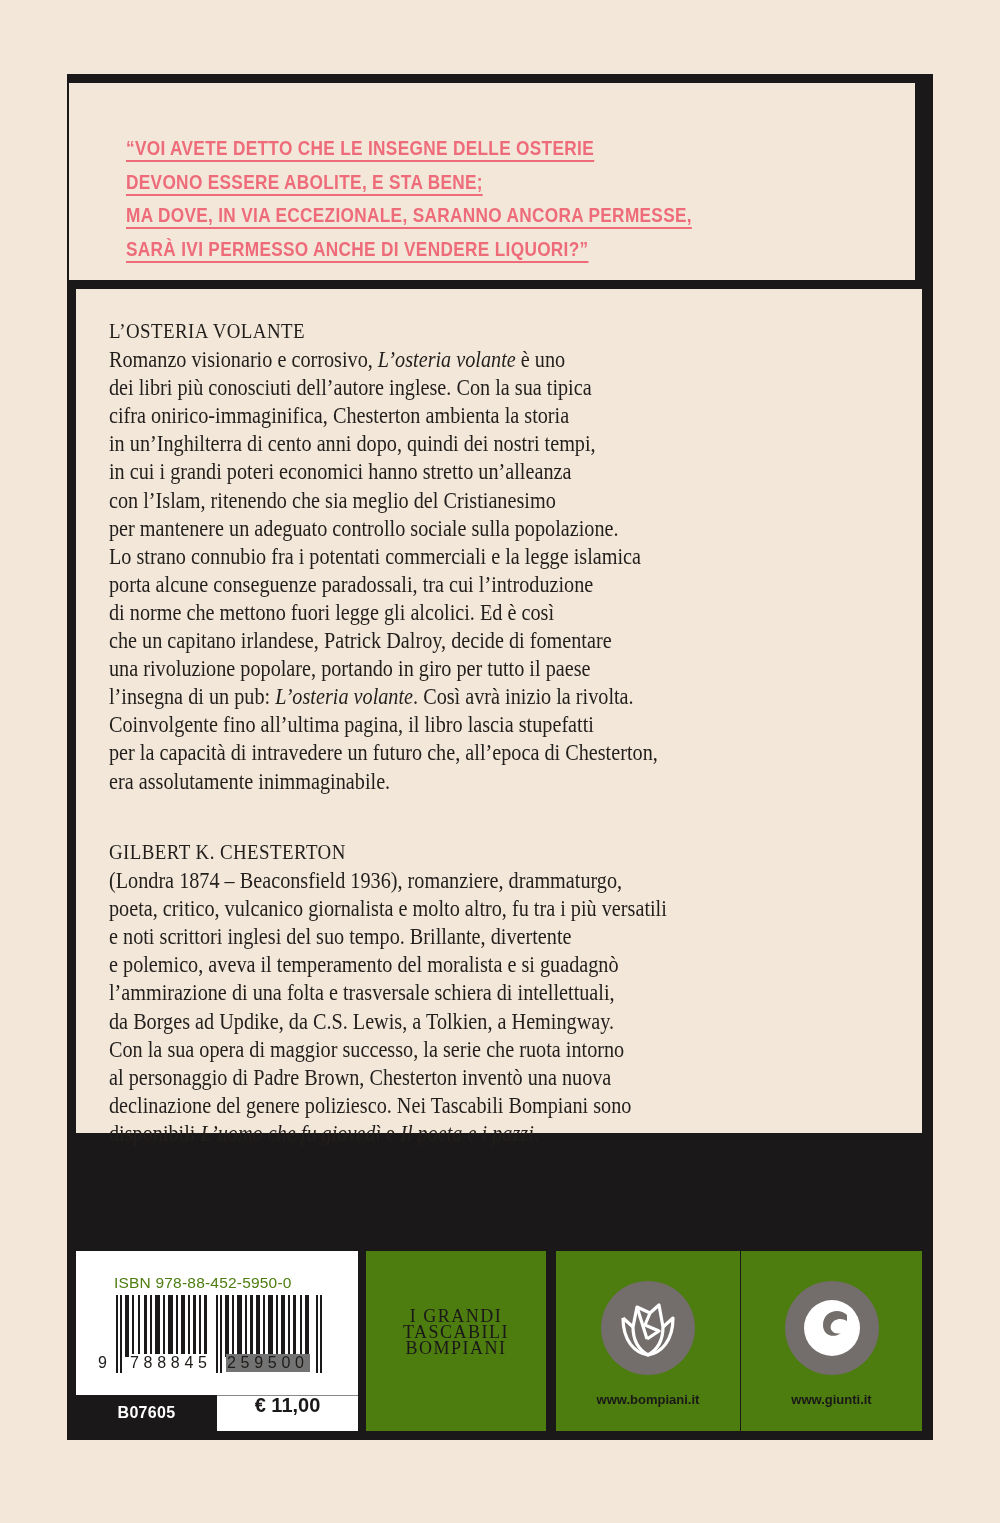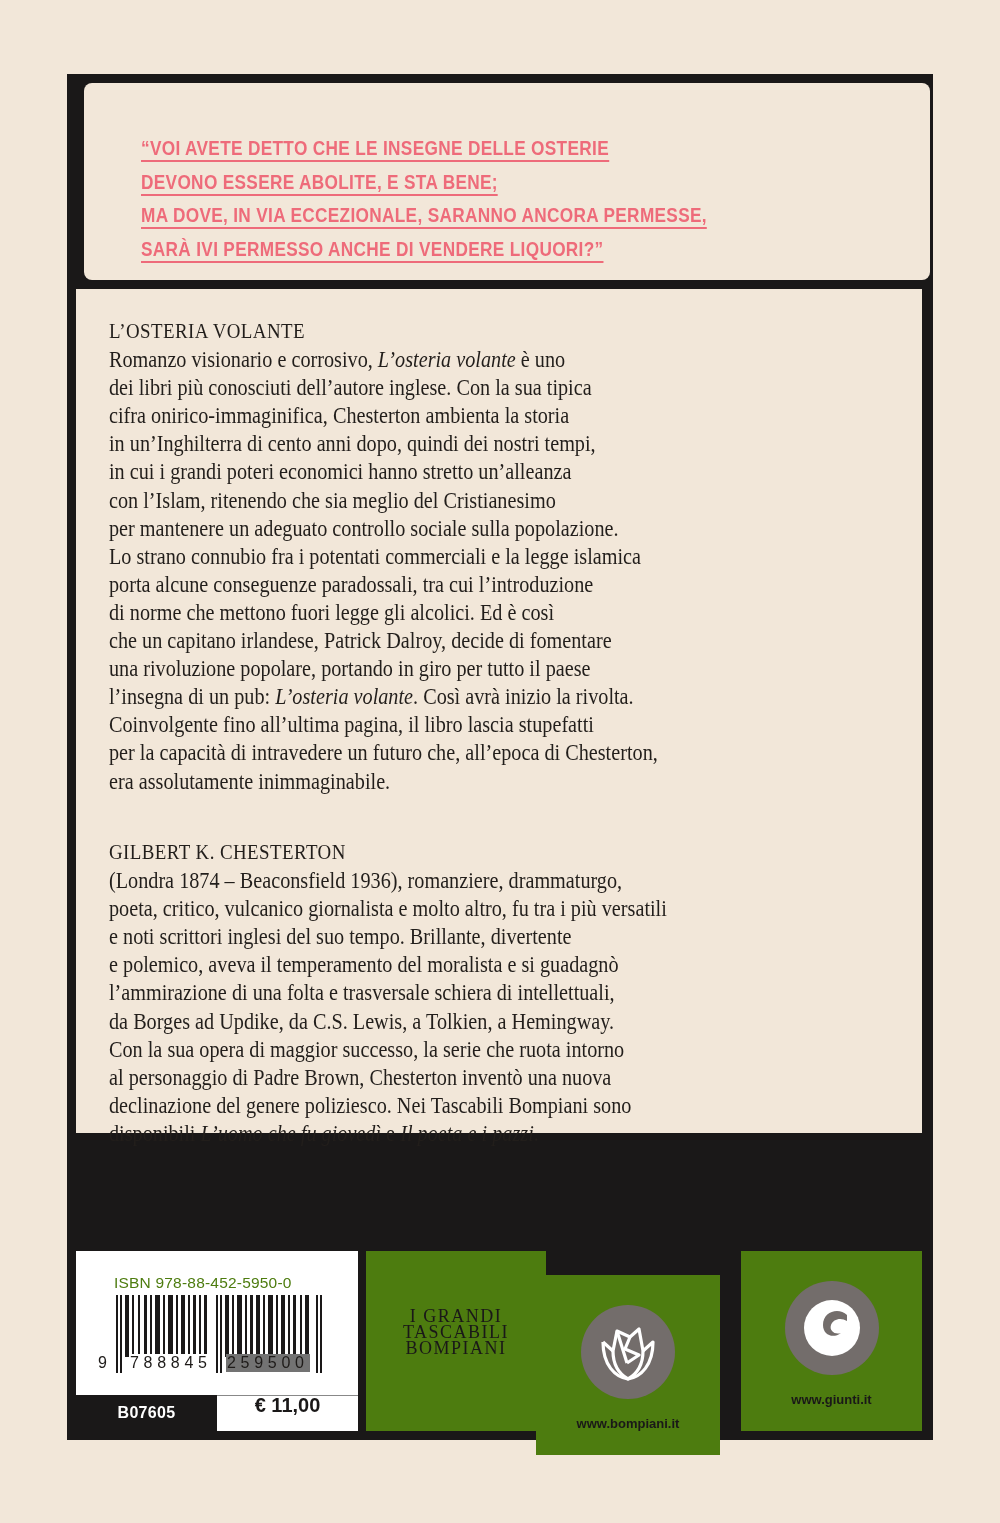--- a/index.html
+++ b/index.html
@@ -14,21 +14,21 @@
     .frame {
       position: absolute;
       left: 67px; top: 74px;
       width: 866px; height: 1366px;
       background: #1a1818;
     }
     .panel {
       position: absolute;
       background: #f2e7d9;
     }
-    .quote-panel { left: 17px; top: 9px; width: 846px; height: 197px; border-radius: 8px; }
+    .quote-panel { left: 2px; top: 9px; width: 846px; height: 197px; }
     .body-panel  { left: 9px; top: 215px; width: 846px; height: 844px; }
 
     .quote {
       position: absolute;
       left: 57px; top: 50px;
       font-family: "Liberation Sans", "DejaVu Sans", sans-serif;
       font-weight: bold;
       font-size: 21px;
       line-height: 29.5px;
       color: #ee6b7a;
@@ -66,21 +66,21 @@
 
     
     .cell {
       position: absolute;
       top: 1177px;
       height: 180px;
       background: #4d7c0f;
     }
     .cell-barcode { left: 9px; width: 282px; background: #ffffff; top: 1177px; height: 180px; }
     .cell-series { left: 299px; width: 180px; }
-    .cell-bompiani { left: 469px; width: 184px; margin-top: 24px; }
+    .cell-bompiani { left: 489px; width: 184px; }
     .cell-giunti { left: 674px; width: 181px; }
 
     .isbn-text {
       position: absolute;
       left: 38px; top: 23px;
       font-family: "Liberation Sans", "DejaVu Sans", sans-serif;
       font-size: 15.5px;
       color: #4d7c0f;
       letter-spacing: 0.2px;
     }

